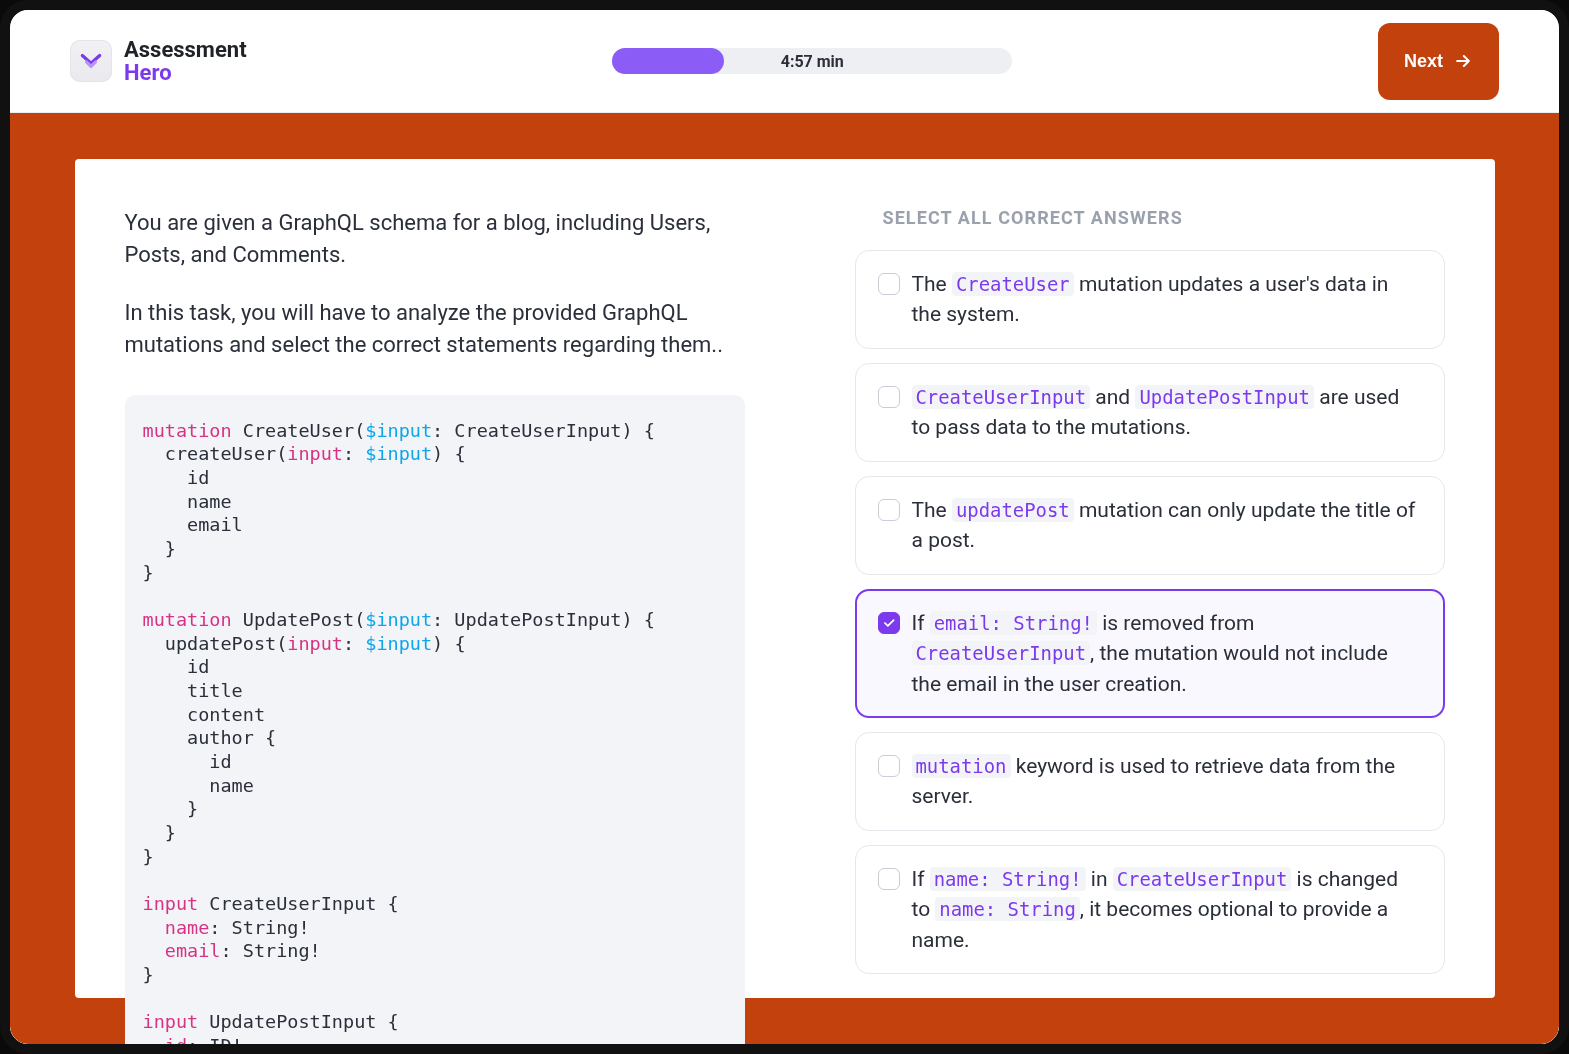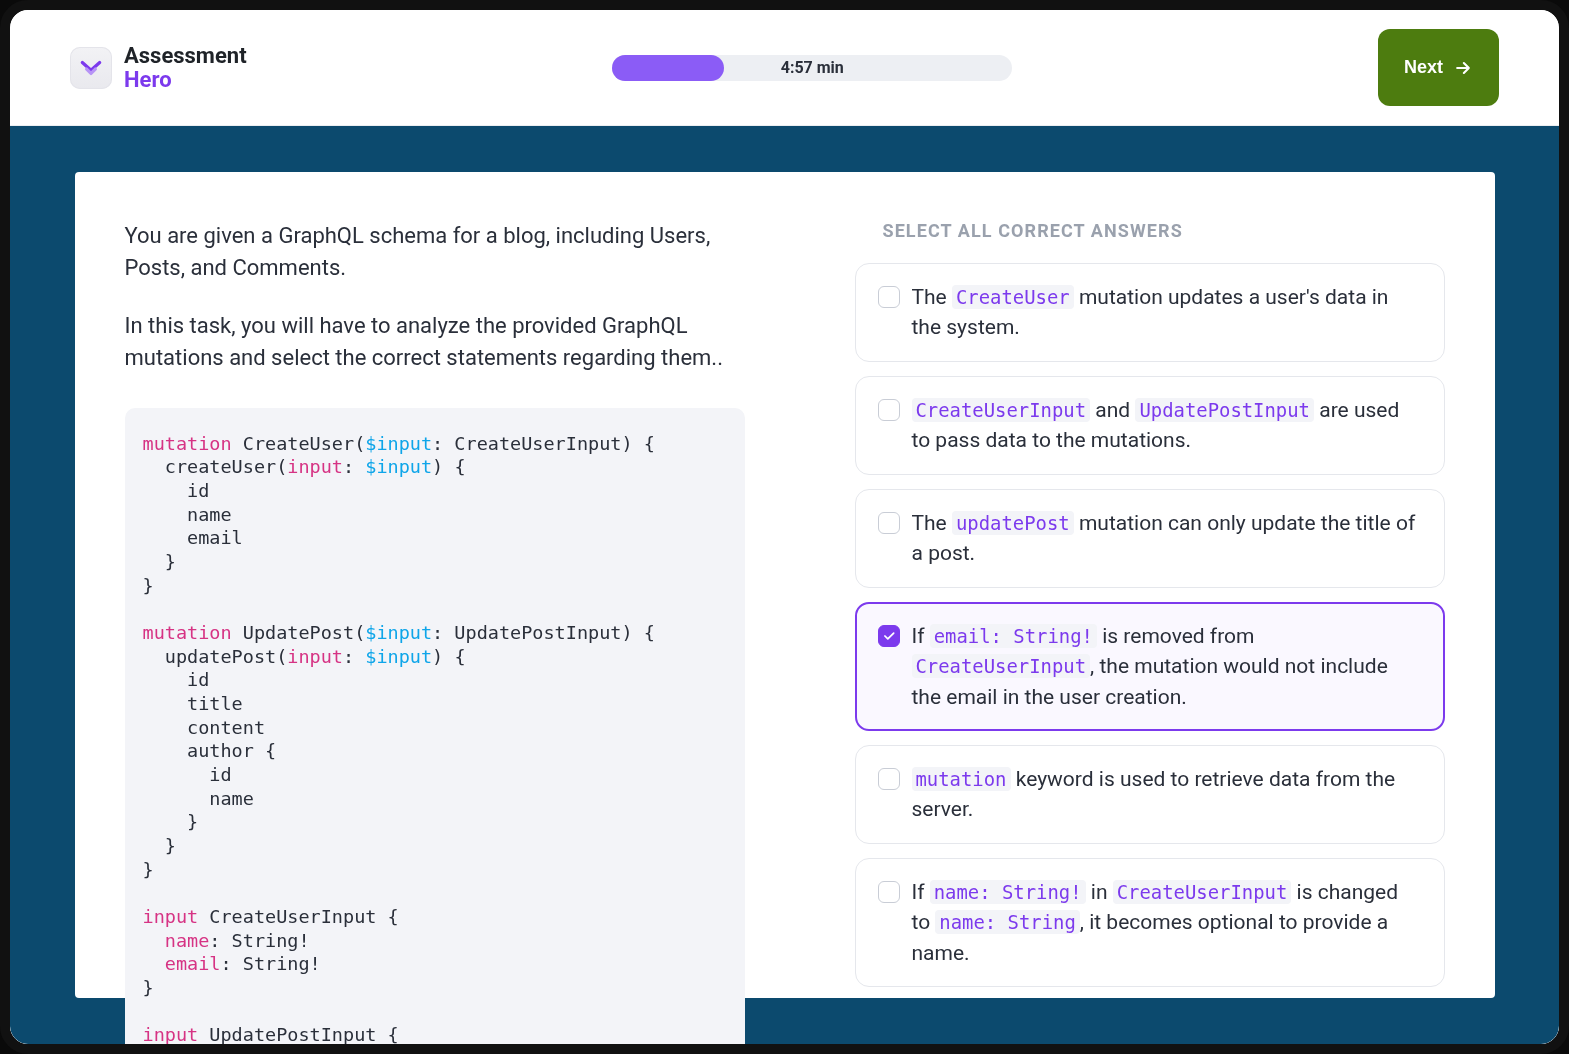--- a/index.html
+++ b/index.html
@@ -22,21 +22,21 @@
   .inner {
     width: 100%;
     height: 100%;
     background: #fff;
     border-radius: 18px;
     overflow: hidden;
     display: flex;
     flex-direction: column;
   }
   .header {
-    height: 116px;
+    height: 103px;
     border-bottom: 1px solid #eceef1;
     display: flex;
     align-items: center;
     padding: 0 60px;
     justify-content: space-between;
   }
   .brand { display: flex; align-items: center; gap: 12px; }
   .logo-box {
     width: 42px; height: 42px;
     background: linear-gradient(180deg,#f2f2f5,#e9e9ee);
@@ -51,27 +51,27 @@
     background:#edeff3; border-radius: 14px;
     position: relative; display:flex; align-items:center; justify-content:center;
     font-weight:700; color:#2a2f3a; font-size:16px;
   }
   .progress-fill {
     position:absolute; left:0; top:0; bottom:0;
     background:#8b5cf6; border-radius:14px;
   }
   .progress-label { position:relative; z-index:1; }
   .next-btn {
-    background:#4d7c0f; color:#fff; border:none;
+    background:#c2410c; color:#fff; border:none;
     padding: 28px 26px; border-radius:12px;
     font-weight:700; font-size:18px; display:flex; align-items:center; gap:10px;
     cursor:pointer;
   }
   .content {
-    flex:1; background:#0c4a6e;
+    flex:1; background:#c2410c;
     padding: 46px 60px;
     display:flex; justify-content:center;
     overflow:hidden;
   }
   .card {
     width: 100%; max-width: 1420px;
     background:#fff; border-radius: 4px;
     padding: 48px 50px;
     display:flex; gap: 110px;
   }

